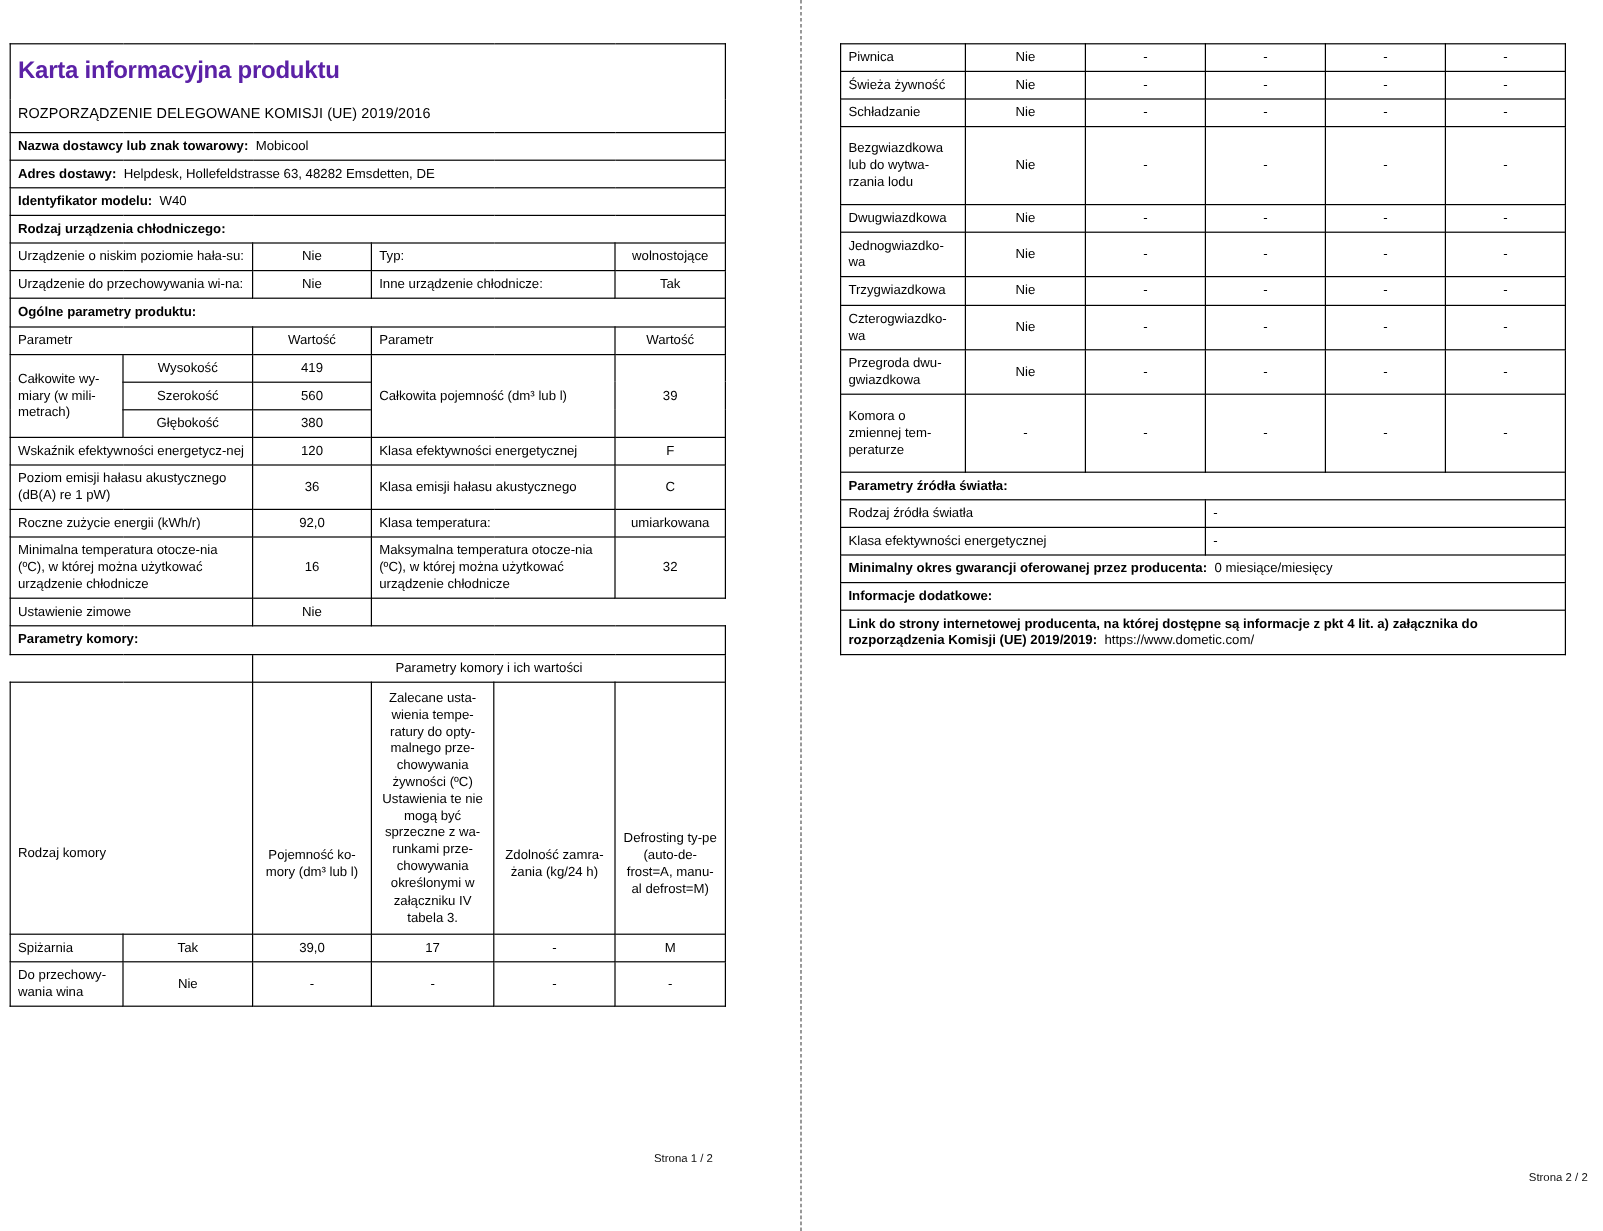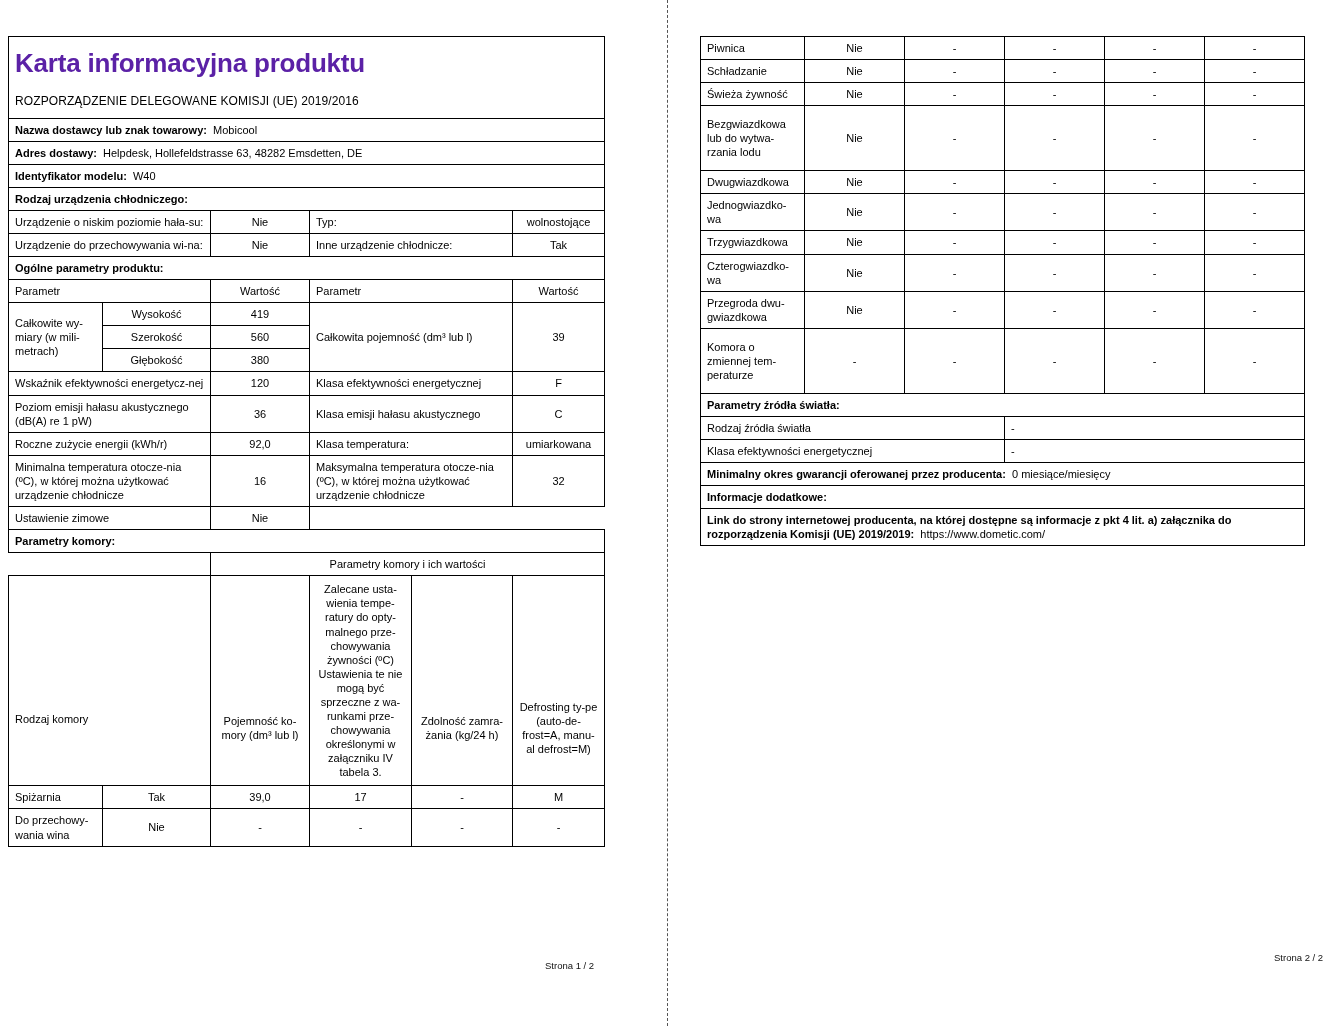--- a/index.html
+++ b/index.html
@@ -44,21 +44,21 @@
     table-layout: fixed;
   }
   table.doc td {
     border: 1px solid #000;
     padding: 4px 6px;
     vertical-align: middle;
     font-size: 11px;
     line-height: 1.28;
   }
   .title {
-    font-size: 26px;
+    font-size: 20px;
     font-weight: bold;
     color: #5b21a6;
     letter-spacing: -0.2px;
     padding-bottom: 2px;
   }
   .subtitle {
     font-size: 12px;
     letter-spacing: 0.1px;
   }
   .hdr-cell {
@@ -69,21 +69,21 @@
   .c { text-align: center; }
   .nb-bottom { border-bottom: none !important; }
   .nb-top { border-top: none !important; }
   .no-border { border: none !important; }
   .pagefoot {
     position: absolute;
     font-size: 9.5px;
     color: #111;
   }
   #foot-left { left: 545px; top: 960px; }
-  #foot-right { left: 1274px; top: 952px; }
+  #foot-right { left: 1274px; top: 976px; }
   .tall { height: 56px; }
   .chamber-desc {
     text-align: center;
     font-size: 10.5px;
     line-height: 1.30;
     padding: 6px 6px !important;
   }
   .vtop { vertical-align: top; }
 </style>
 </head>
@@ -259,29 +259,29 @@
     <tbody>
         <tr>
       <td>Piwnica</td>
       <td class="c">Nie</td>
       <td class="c">-</td>
       <td class="c">-</td>
       <td class="c">-</td>
       <td class="c">-</td>
     </tr>
     <tr>
+      <td>Świeża żywność</td>
+      <td class="c">Nie</td>
+      <td class="c">-</td>
+      <td class="c">-</td>
+      <td class="c">-</td>
+      <td class="c">-</td>
+    </tr>
+    <tr>
       <td>Schładzanie</td>
-      <td class="c">Nie</td>
-      <td class="c">-</td>
-      <td class="c">-</td>
-      <td class="c">-</td>
-      <td class="c">-</td>
-    </tr>
-    <tr>
-      <td>Świeża żywność</td>
       <td class="c">Nie</td>
       <td class="c">-</td>
       <td class="c">-</td>
       <td class="c">-</td>
       <td class="c">-</td>
     </tr>
     <tr>
       <td class="tall">Bezgwiazdkowa lub do wytwa-rzania lodu</td>
       <td class="c">Nie</td>
       <td class="c">-</td>

